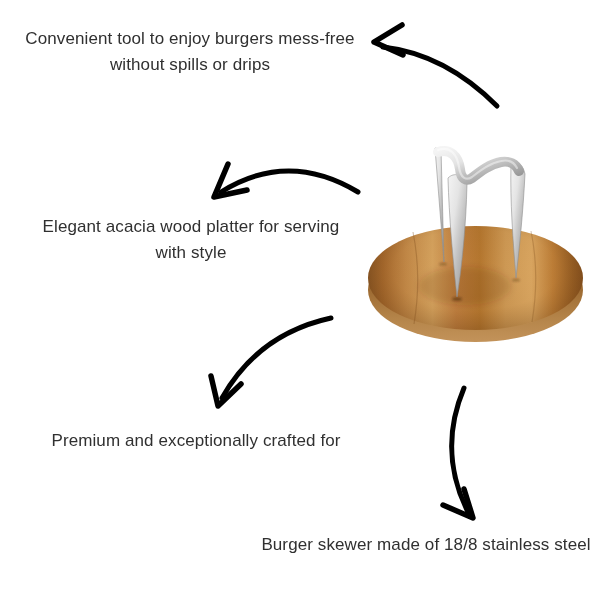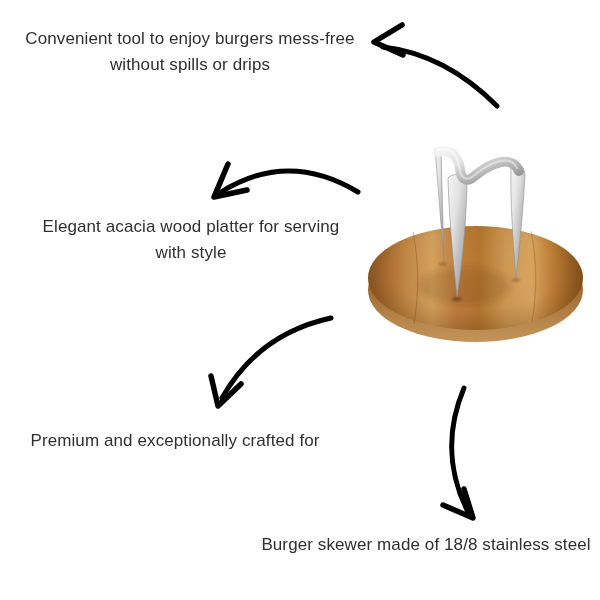--- a/index.html
+++ b/index.html
@@ -16,21 +16,21 @@
     position: absolute;
     color: #303030;
     font-size: 17px;
     line-height: 26px;
     text-align: center;
     letter-spacing: 0.1px;
   }
   .annotation div { white-space: nowrap; }
   #ann-mess-free { left: 8px;   top: 26px;  width: 364px; }
   #ann-platter   { left: 14px;  top: 214px; width: 354px; }
-  #ann-premium   { left: 3px;   top: 428px; width: 344px; }
+  #ann-premium   { left: 24px;   top: 428px; width: 344px; }
   #ann-steel     { left: 246px; top: 532px; width: 360px; }
   .arrows-layer, .product-layer {
     position: absolute;
     left: 0; top: 0;
   }
   .arrows-layer { pointer-events: none; }
   .product-layer { left: 353px; top: 136px; }
 </style>
 </head>
 <body>

